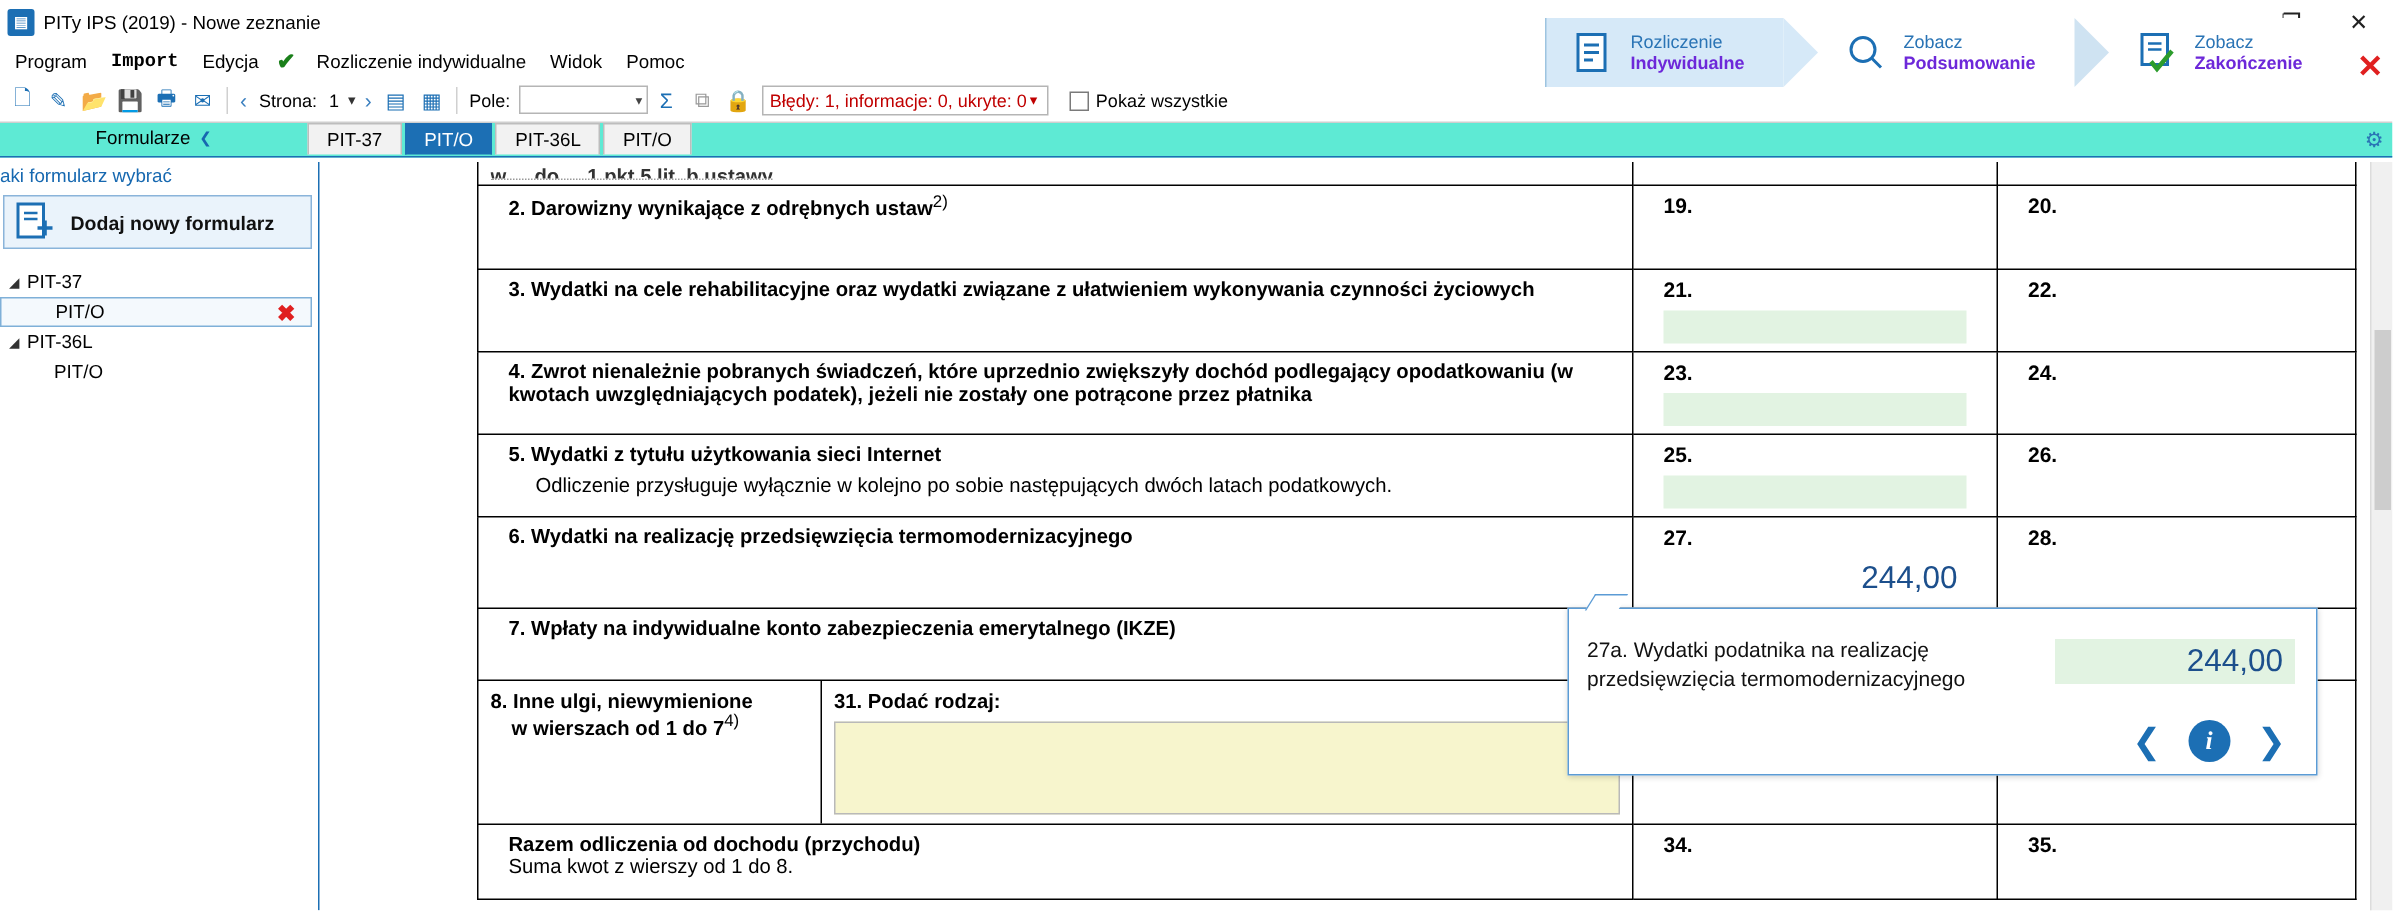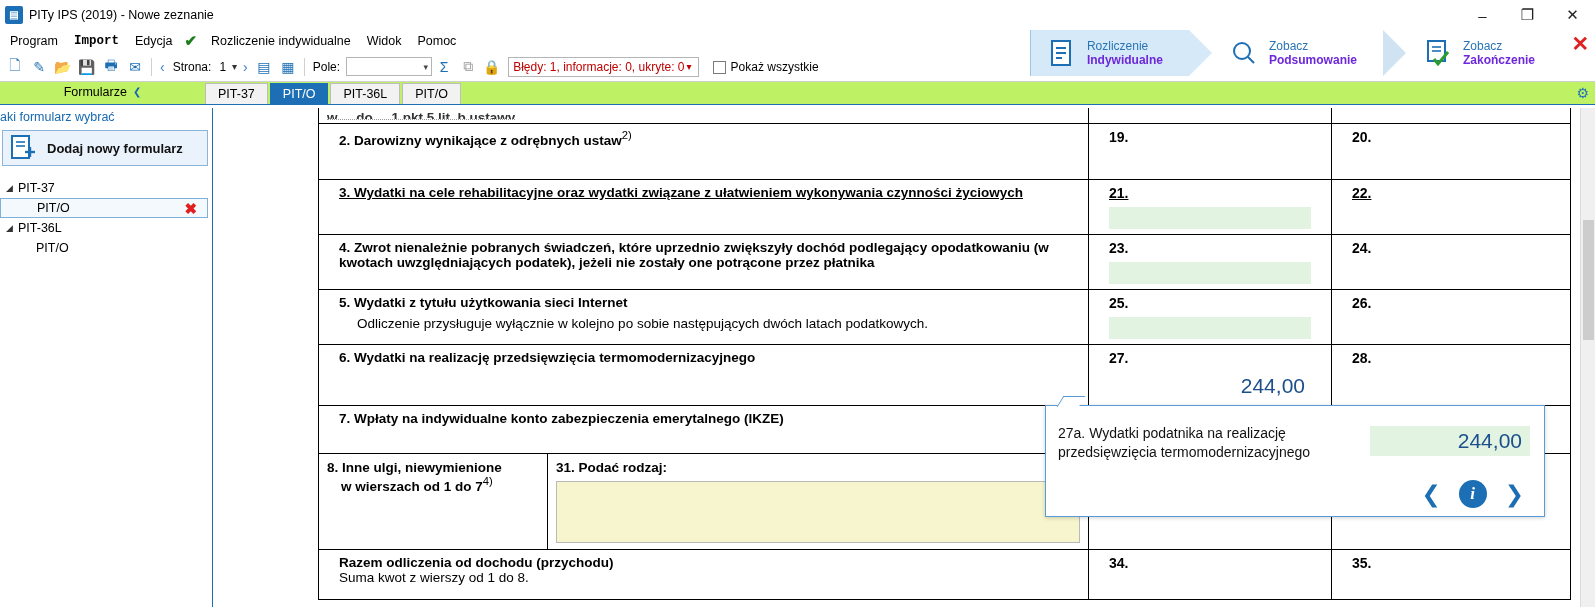--- a/index.html
+++ b/index.html
@@ -107,21 +107,21 @@
     margin-left: 4px;
   }
   .chk {
     width: 13px; height: 13px; border: 1px solid #7a7a7a; background: #fff;
     display: inline-block; margin-right: 5px;
   }
 
   
   .wizard {
     position: absolute;
-    right: 34px; top: 30px;
+    right: 34px; top: 12px;
     height: 46px;
     display: flex;
     align-items: center;
   }
   .step {
     position: relative;
     display: flex;
     align-items: center;
     padding: 0 26px 0 16px;
     height: 46px;
@@ -153,24 +153,24 @@
   .step-sub { font-size: 12px; color: #2a74b5; }
   .step-main { font-size: 12px; font-weight: bold; color: #6d28d9; }
   .close-x {
     position: absolute; right: 6px; top: 32px;
     color: #e02020; font-size: 21px; font-weight: bold;
   }
 
   
   .tabstrip {
     height: 23px;
-    background: #bef264;
+    background: #5eead4;
     border-bottom: 1px solid #1c6fb4;
     display: flex;
-    align-items: center;
+    align-items: flex-start;
     position: relative;
   }
   .tab-left-label {
     width: 205px;
     text-align: center;
     font-size: 12.5px;
     color: #000;
     padding-bottom: 3px;
     display: flex; align-items: center; justify-content: center; gap: 6px;
     height: 22px;
@@ -560,21 +560,21 @@
             <span class="rowtitle">2. Darowizny wynikające z odrębnych ustaw</span><sup>2)</sup>
           </td>
           <td>
             <span class="numlbl">19.</span>
           </td>
           <td>
             <span class="numlbl">20.</span>
           </td>
         </tr>
 
-        <tr style="height:54px;text-decoration:underline;">
+        <tr style="height:54px;">
           <td>
             <span class="rowtitle">3. Wydatki na cele rehabilitacyjne oraz wydatki związane z ułatwieniem wykonywania czynności życiowych</span>
           </td>
           <td>
             <span class="numlbl">21.</span>
             <div class="greenfield"></div>
           </td>
           <td>
             <span class="numlbl">22.</span>
           </td>

